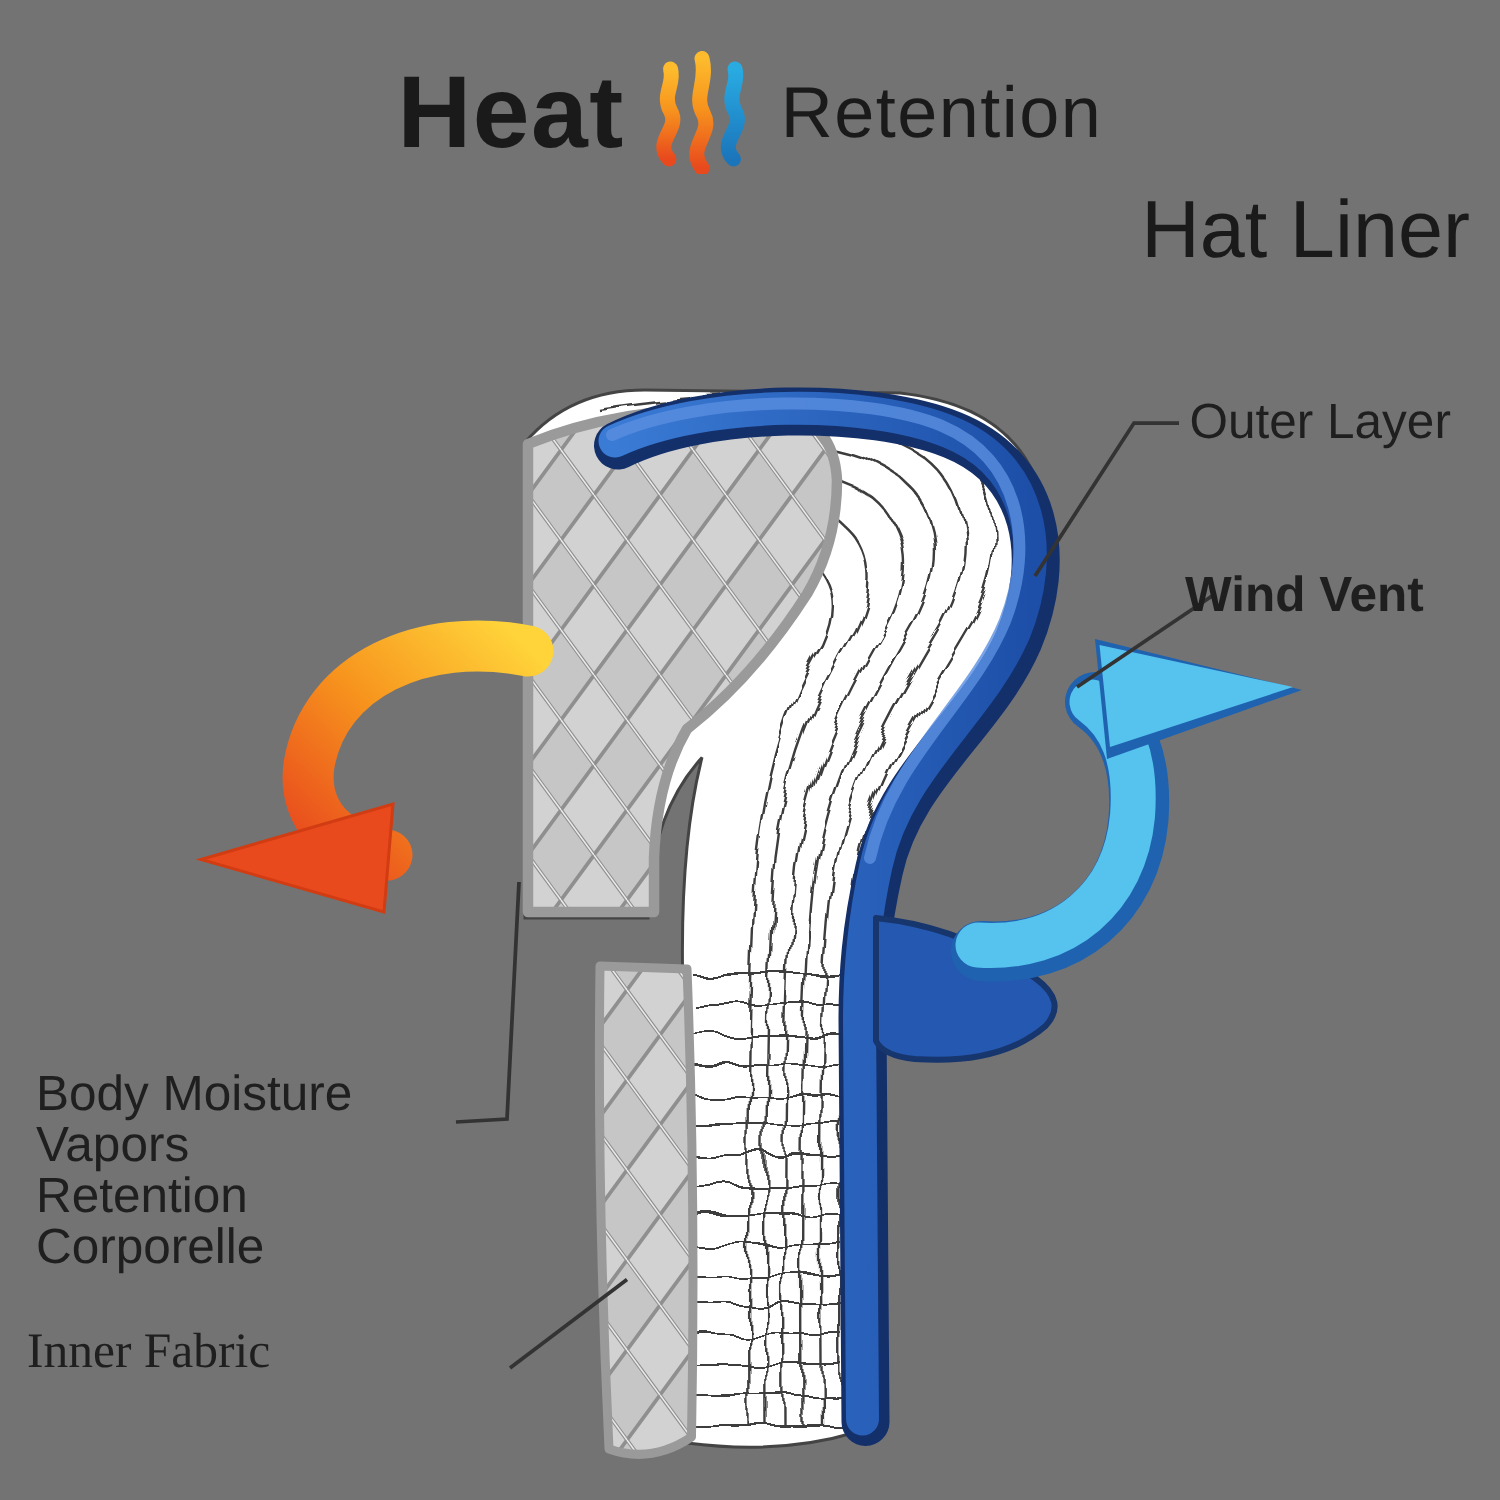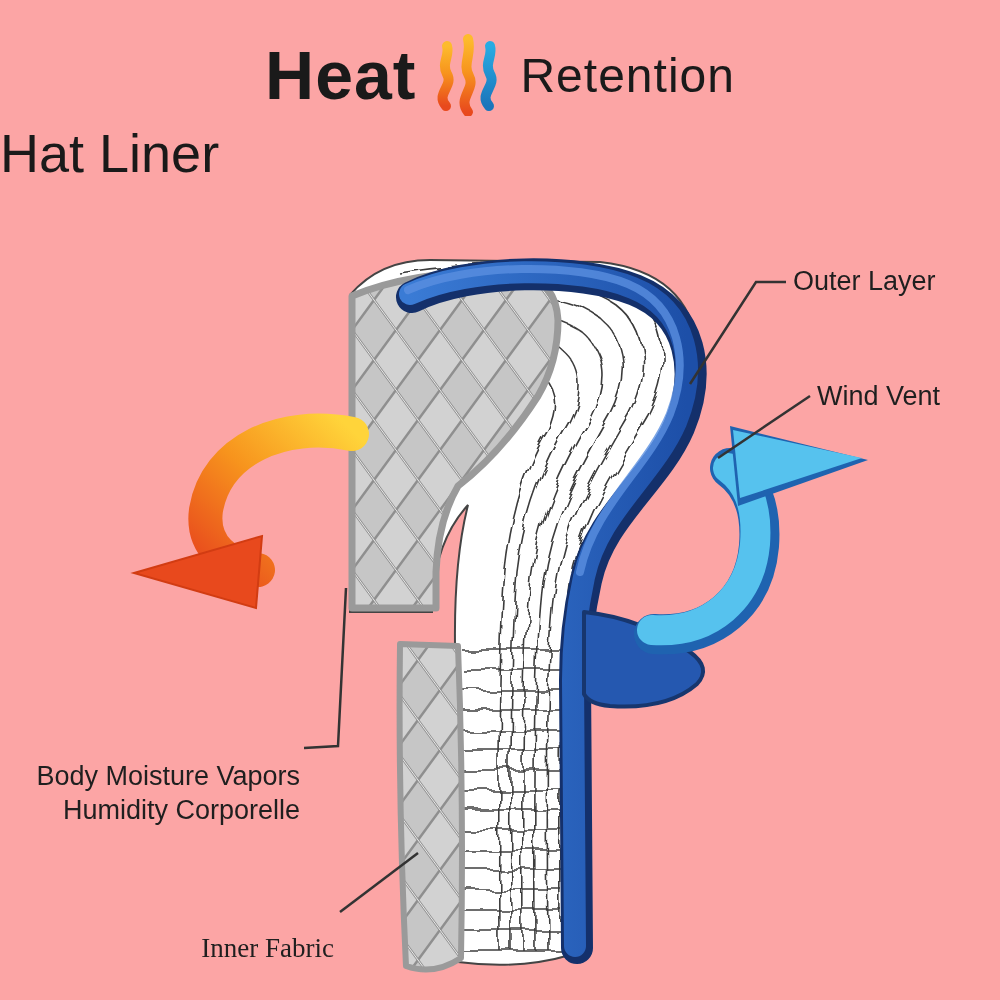--- a/index.html
+++ b/index.html
@@ -1,32 +1,32 @@
 <!DOCTYPE html>
 <html><head>
 <meta charset="utf-8">
 <style>
   html,body{margin:0;padding:0;background:#fff;}
   #stage{
-    position:relative;width:1000px;height:1000px;background:#fca5a5;overflow:hidden;
+    position:relative;width:1000px;height:1000px;background:#737373;overflow:hidden;
     font-family:"Liberation Sans",sans-serif;color:#1a1a1a;
   }
   .title-row{
     position:absolute;top:34px;left:0;width:1000px;
     display:flex;align-items:center;justify-content:center;gap:14px;
   }
   .title-bold{font-size:68px;font-weight:800;letter-spacing:1px;}
   .title-reg{font-size:48px;font-weight:400;letter-spacing:1px;}
   .subtitle{
-    position:absolute;top:122px;left:0;width:980px;text-align:left;
+    position:absolute;top:122px;left:0;width:980px;text-align:right;
     font-size:54px;font-weight:400;
   }
   .flame{width:76px;height:82px;flex:0 0 auto;}
-  .callout{position:absolute;font-size:27px;color:#1f1f1f;line-height:34px;}
-  .callout.right-align{text-align:right;margin-top:47px;}
+  .callout{position:absolute;font-size:33px;color:#1f1f1f;line-height:34px;}
+  .callout.right-align{}
   svg.diagram{position:absolute;left:0;top:0;}
 </style>
 </head>
 <body>
 
 <div id="stage">
 
   <div class="title-row">
     <span class="title-bold">Heat</span>
     <svg class="flame" viewBox="0 0 76 82" aria-hidden="true">
@@ -110,24 +110,24 @@
       <polygon points="862,458 733,430 740,498" fill="#56c2ee"></polygon>
     </g>
 
     <polyline points="786,282 756,282 690,384" fill="none" stroke="#333" stroke-width="2.5"></polyline>
     <polyline points="810,396 718,458" fill="none" stroke="#333" stroke-width="2.5"></polyline>
     <polyline points="304,748 338,746 346,588" fill="none" stroke="#333" stroke-width="2.5"></polyline>
     <polyline points="340,912 418,853" fill="none" stroke="#333" stroke-width="2.5"></polyline>
   </svg>
 
   <div class="callout" style="left:793px;top:264px;">Outer Layer</div>
-  <div class="callout" style="left:817px;top:379px;">Wind Vent</div>
+  <div class="callout" style="left:790px;top:379px;font-weight:bold;">Wind Vent</div>
 
   <div class="callout right-align" style="left:24px;top:712px;width:276px;">
     <div>Body Moisture Vapors</div>
-    <div>Humidity Corporelle</div>
+    <div>Retention Corporelle</div>
   </div>
 
   <div class="callout right-align" style="left:18px;top:884px;width:316px;font-family:Liberation Serif, serif;">
     <div>Inner Fabric</div>
   </div>
 
 </div>
 
 </body></html>

